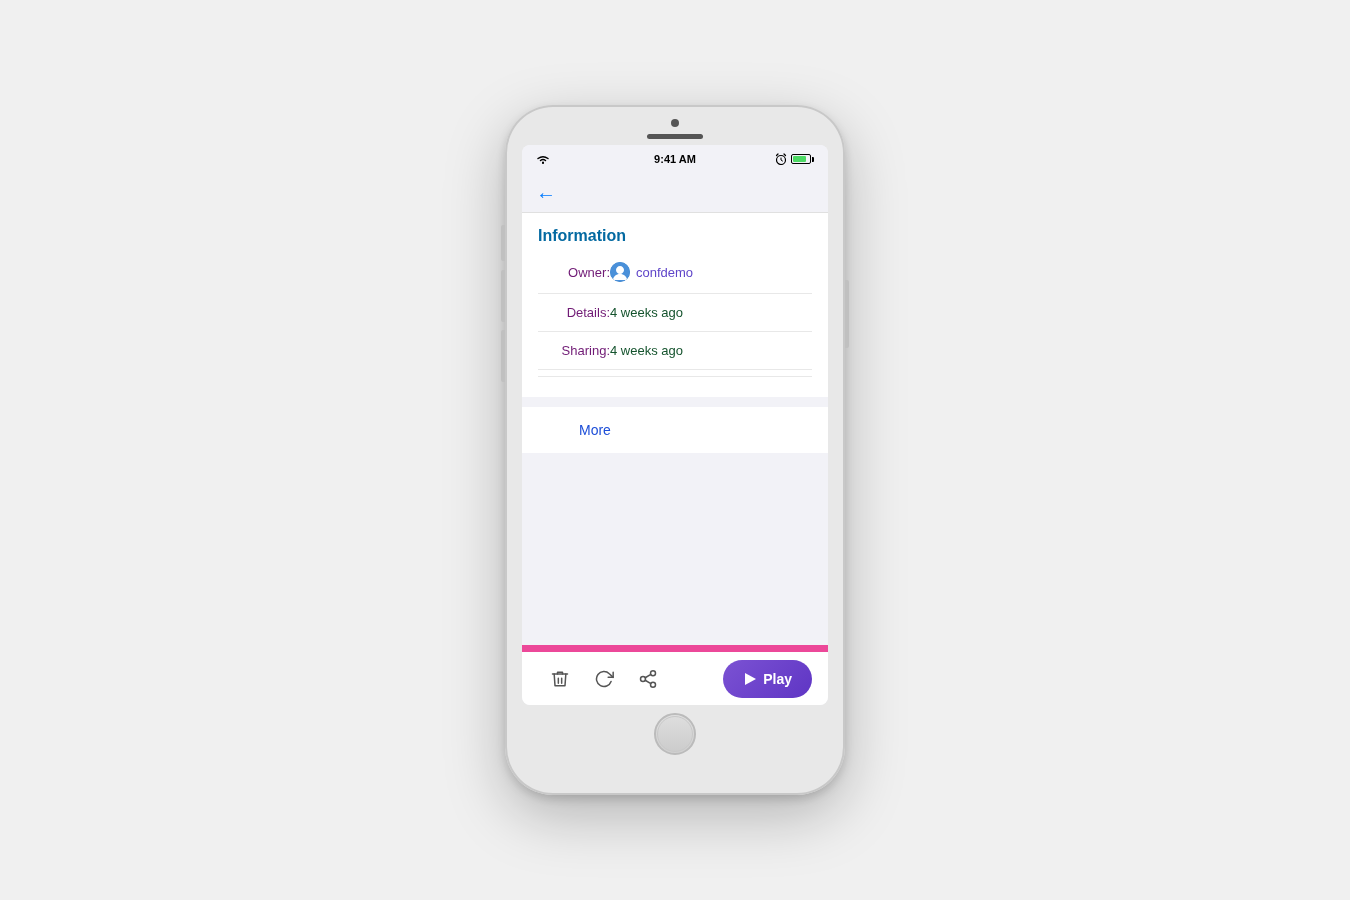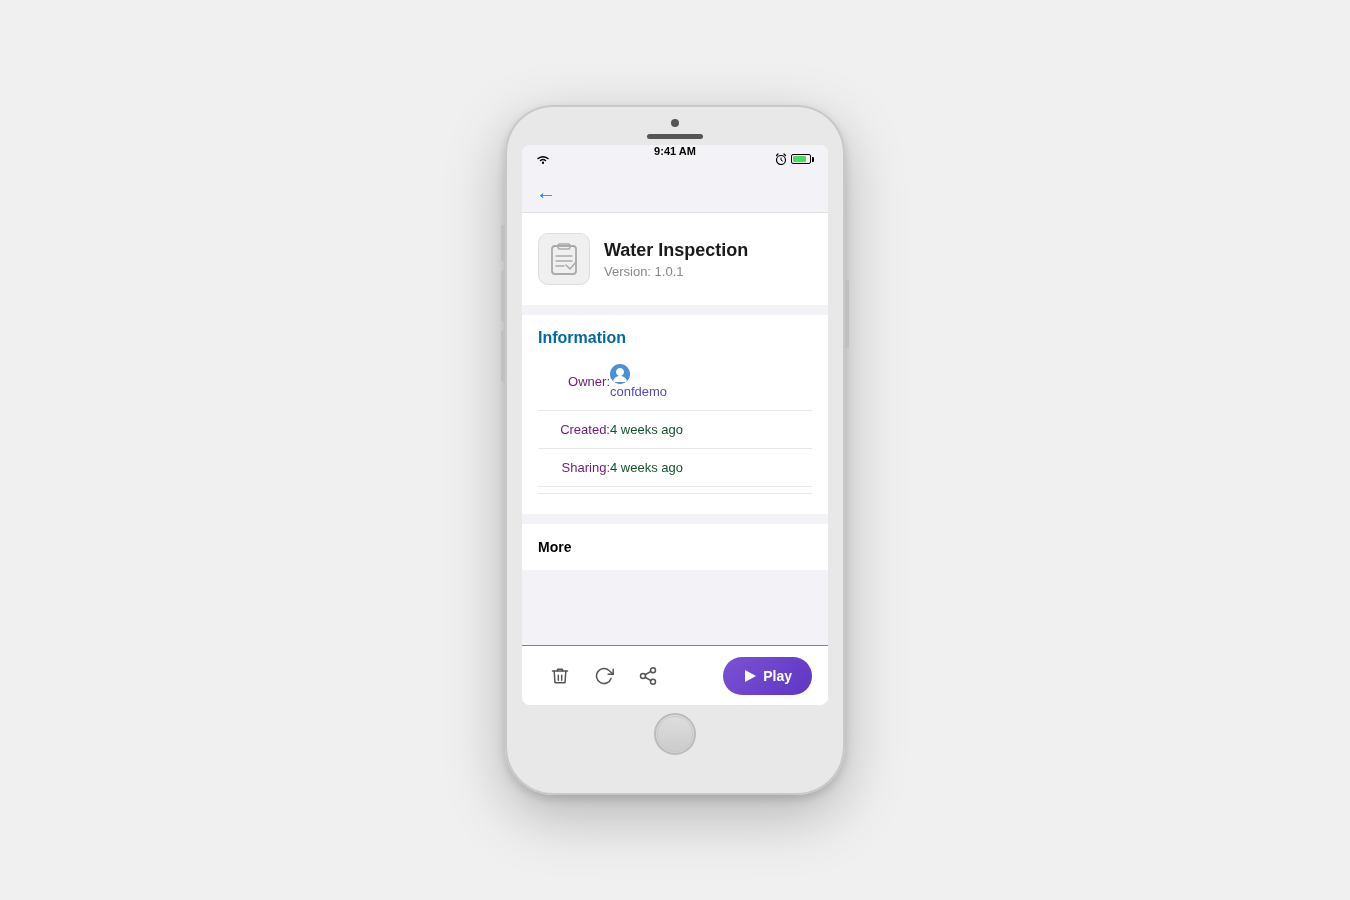--- a/index.html
+++ b/index.html
@@ -102,20 +102,21 @@
       flex-direction: column;
       position: relative;
     }
 
     
     .status-bar {
       background: #f2f2f7;
       height: 28px;
       display: flex;
       justify-content: space-between;
+      align-items: center;
       padding: 0 14px;
       flex-shrink: 0;
     }
     .status-time {
       font-size: 11px;
       font-weight: 600;
       color: #000;
       position: absolute;
       left: 50%;
       transform: translateX(-50%);
@@ -246,30 +247,31 @@
 
     
     .details-text {
       font-size: 13px;
       color: #888;
       margin-bottom: 6px;
       line-height: 1.4;
     }
     .more-link {
       font-size: 14px;
-      color: #000000;
-      font-weight: 700;
+      color: #1d4ed8;
+      font-weight: 400;
       cursor: pointer;
+      margin-left: 41px;
     }
 
     
     .bottom-toolbar {
       background: #ffffff;
       height: 60px;
-      border-top: 1px solid #ec4899;
+      border-top: 7px solid #ec4899;
       display: flex;
       align-items: center;
       padding: 0 16px;
       gap: 0;
       flex-shrink: 0;
     }
     .toolbar-icon-btn {
       width: 44px;
       height: 44px;
       display: flex;
@@ -394,57 +396,41 @@
         </div>
       </div>
     </div>
 
     <div class="nav-bar">
       <span class="back-btn">←</span>
     </div>
 
     <div class="scroll-content">
 
-      <div class="app-header">
-        <div class="app-icon">
-          <svg viewBox="0 0 36 36" fill="none" xmlns="http://www.w3.org/2000/svg">
-            <rect x="6" y="5" width="24" height="28" rx="3" fill="none" stroke="#aaa" stroke-width="1.8"></rect>
-            <rect x="12" y="3" width="12" height="5" rx="2" fill="none" stroke="#aaa" stroke-width="1.5"></rect>
-            <line x1="10" y1="15" x2="26" y2="15" stroke="#aaa" stroke-width="1.4" stroke-linecap="round"></line>
-            <line x1="10" y1="20" x2="26" y2="20" stroke="#aaa" stroke-width="1.4" stroke-linecap="round"></line>
-            <line x1="10" y1="25" x2="18" y2="25" stroke="#aaa" stroke-width="1.4" stroke-linecap="round"></line>
-            <path d="M20 24 L24 28 L30 21" stroke="#aaa" stroke-width="1.5" fill="none" stroke-linecap="round" stroke-linejoin="round"></path>
-          </svg>
-        </div>
-        <div class="app-title-group">
-          <span class="app-name">Water Inspection</span>
-          <span class="app-version">Version: 1.0.1</span>
-        </div>
-      </div>
 
       <div class="section">
         <div class="section-title">Information</div>
 
         <div class="info-row">
           <span class="info-label">Owner:</span>
-          <div style="display:flex;align-items:flex-start;flex-direction:column;">
+          <div style="display:flex;align-items:center;">
             <div class="owner-avatar">
               <svg width="20" height="20" viewBox="0 0 20 20">
                   <circle cx="10" cy="10" r="10" fill="#4a90d9"></circle>
                   <path d="M10 4 C7.8 4 6 5.8 6 8 C6 10.2 7.8 12 10 12 C12.2 12 14 10.2 14 8 C14 5.8 12.2 4 10 4Z" fill="white"></path>
                   <path d="M3 18 C3 14.7 6.1 12 10 12 C13.9 12 17 14.7 17 18" fill="white"></path>
                 </svg>
             </div>
             <span class="info-value link">confdemo</span>
           </div>
         </div>
         <div class="info-separator"></div>
 
         <div class="info-row">
-          <span class="info-label">Created:</span>
+          <span class="info-label">Details:</span>
           <span class="info-value">4 weeks ago</span>
         </div>
         <div class="info-separator"></div>
 
         <div class="info-row">
           <span class="info-label">Sharing:</span>
           <span class="info-value">4 weeks ago</span>
         </div>
         <div class="info-separator"></div>
 

